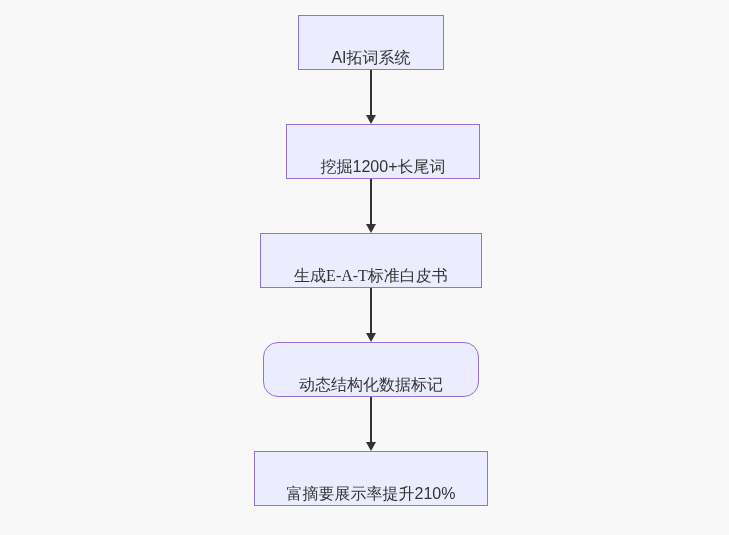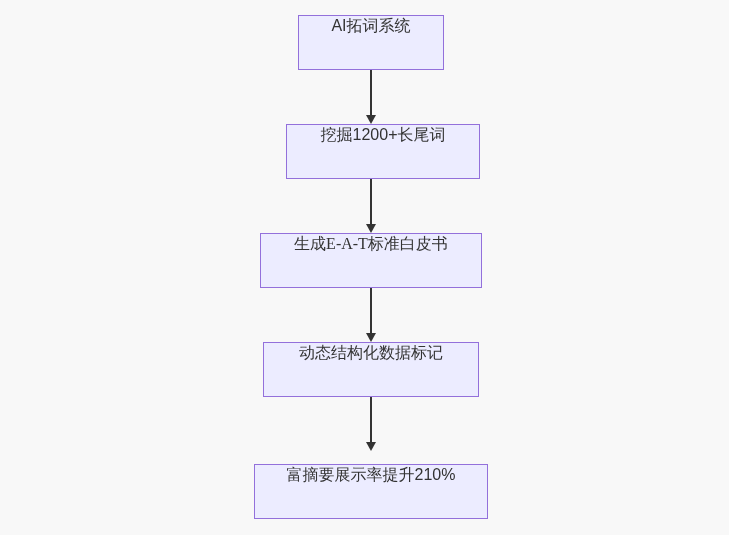--- a/index.html
+++ b/index.html
@@ -14,35 +14,35 @@
     height: 535px;
     background: var(--bg, #f8f8f8);
     overflow: hidden;
   }
   .node {
     position: absolute;
     box-sizing: border-box;
     background: var(--node-fill, #ECECFF);
     border: 1px solid var(--node-border, #9370DB);
     display: flex;
-    align-items: flex-start;
+    align-items: flex-end;
     justify-content: center;
     height: 55px;
   }
   .node span {
     color: var(--text, #333333);
     font-size: 16px;
     white-space: nowrap;
     text-align: center;
   }
   .node-0 { left: 298px; top: 15px;  width: 146px; }
   .node-1 { left: 274px; top: 124px; width: 194px; margin-left: 12px; }
   .node-2 { left: 260px; top: 233px; width: 222px; font-family: Liberation Serif, serif; }
-  .node-3 { left: 263px; top: 342px; width: 216px; }
-  .node-4 { left: 254px; top: 451px; width: 234px; margin-top: 13px; }
+  .node-3 { left: 263px; top: 342px; width: 216px; border-radius: 15px; }
+  .node-4 { left: 254px; top: 451px; width: 234px; }
 
   .arrow {
     position: absolute;
     left: 364px;            
     width: 14px;
   }
   .arrow-0 { top: 70px;  height: 54px; }
   .arrow-1 { top: 179px; height: 54px; }
   .arrow-2 { top: 288px; height: 54px; }
   .arrow-3 { top: 397px; height: 54px; }

